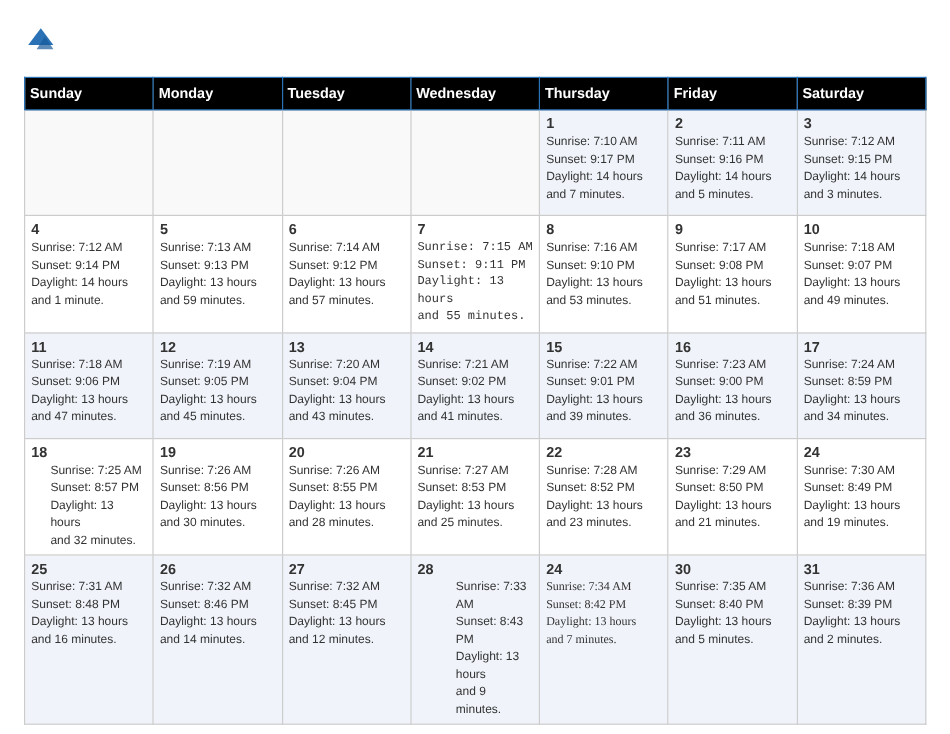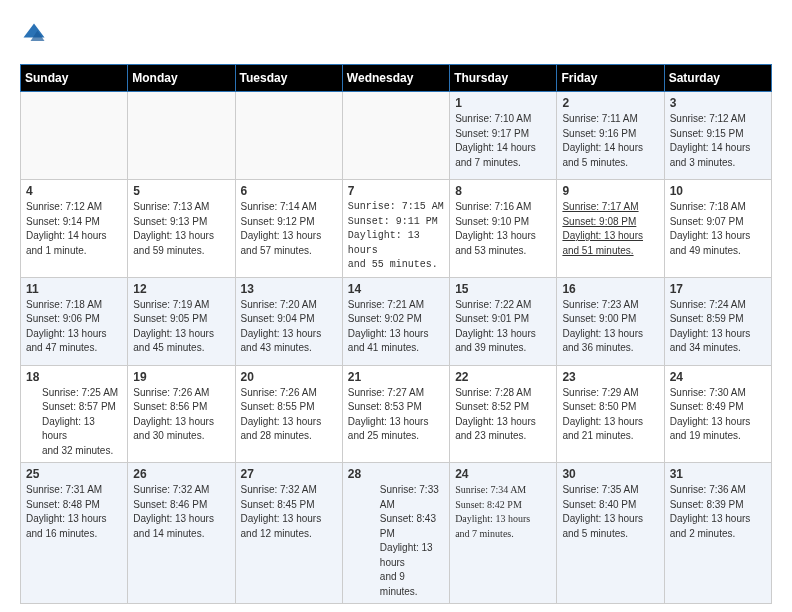--- a/index.html
+++ b/index.html
@@ -187,21 +187,21 @@
         </td>
         <td>
           <span class="day-num">8</span>
           <div class="day-info" style="white-space: pre-line;">Sunrise: 7:16 AM
 Sunset: 9:10 PM
 Daylight: 13 hours
 and 53 minutes.</div>
         </td>
         <td>
           <span class="day-num">9</span>
-          <div class="day-info" style="white-space: pre-line; text-decoration: underline;">Sunrise: 7:17 AM
+          <div class="day-info" style="white-space: pre-line;">Sunrise: 7:17 AM
 Sunset: 9:08 PM
 Daylight: 13 hours
 and 51 minutes.</div>
         </td>
         <td>
           <span class="day-num">10</span>
           <div class="day-info" style="white-space: pre-line;">Sunrise: 7:18 AM
 Sunset: 9:07 PM
 Daylight: 13 hours
 and 49 minutes.</div>

